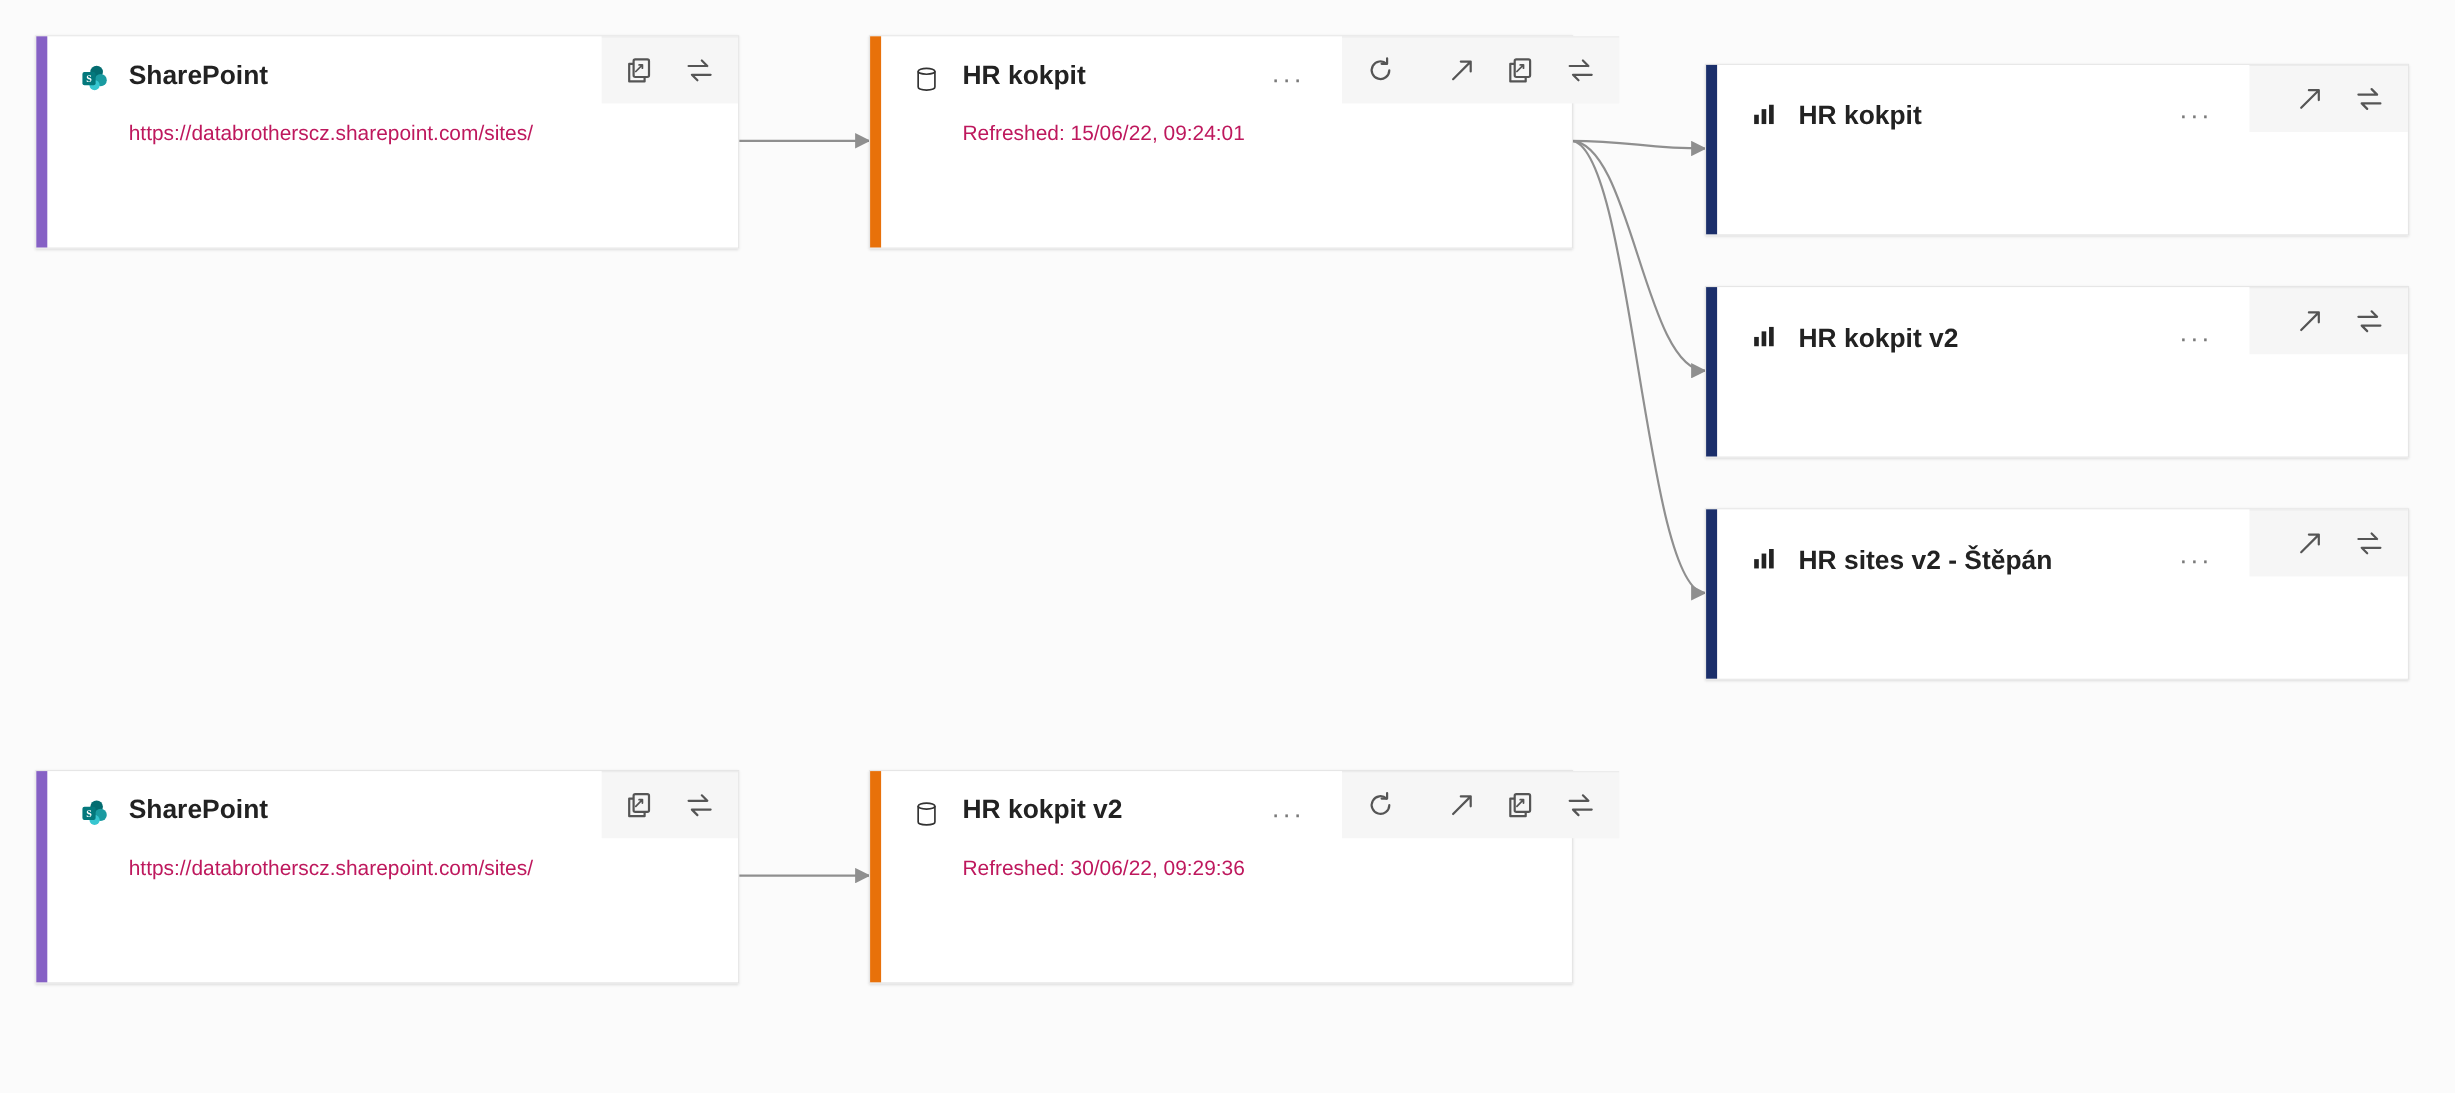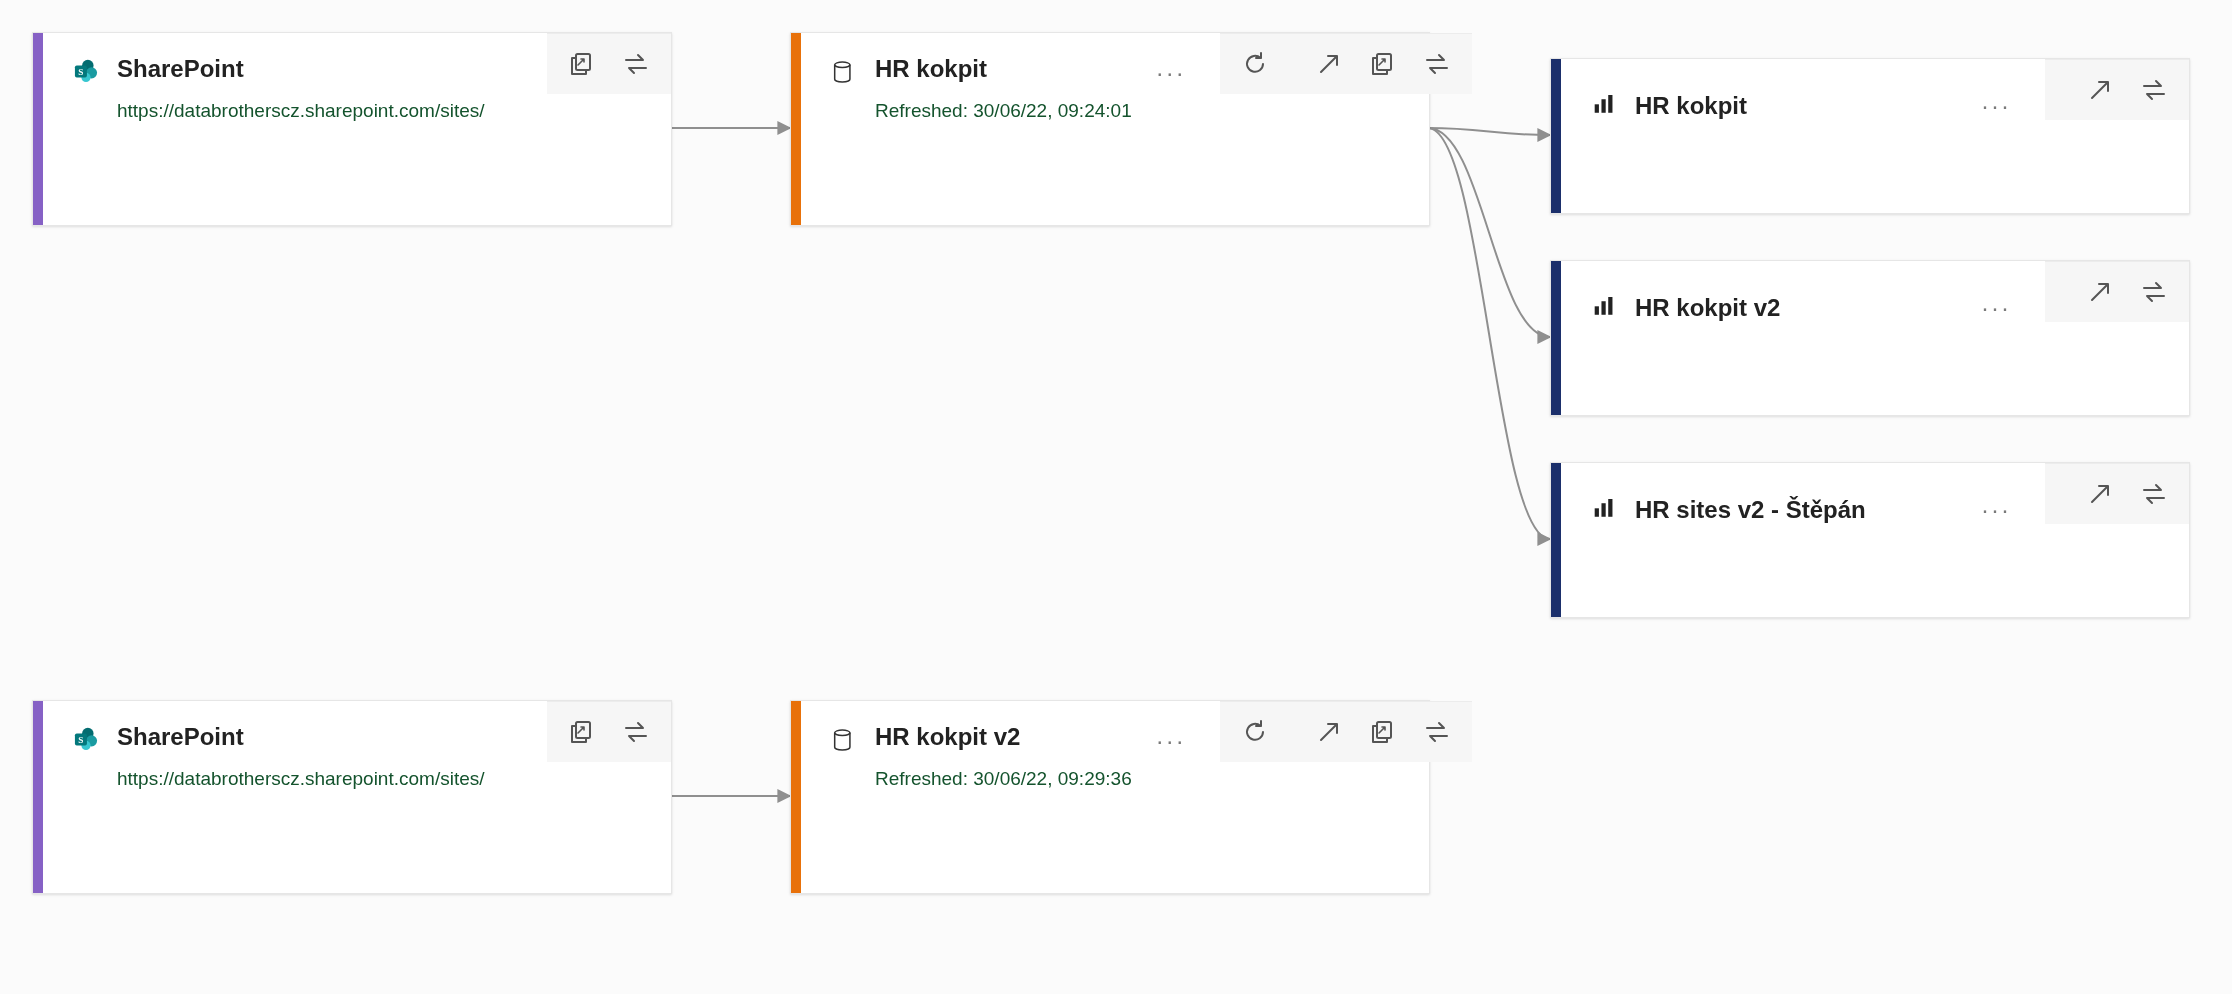--- a/index.html
+++ b/index.html
@@ -7,21 +7,21 @@
   svg.connectors{position:absolute;inset:0;width:2232px;height:994px;pointer-events:none}
 
   .node{position:absolute;background:#fff;box-shadow:0 1px 3px rgba(0,0,0,.08),0 1px 2px rgba(0,0,0,.05);border:1px solid #e6e6e6;display:flex;flex-direction:row}
   .accent{position:absolute;left:0;top:0;bottom:0;width:10px}
   .node-head{display:flex;align-items:flex-start;gap:18px;padding:22px 28px 0 40px;flex:1;min-height:0}
   .node-head.onerow{align-items:center;padding-top:0;padding-bottom:0}
   .icon-slot{flex:none;width:26px;display:flex;justify-content:center;padding-top:4px}
   .onerow .icon-slot{padding-top:0}
   .titles{flex:1;min-width:0}
   .title{font-size:24px;color:#222;font-weight:600;line-height:1.2}
-  .sub{font-size:19px;color:#14532d;margin-top:16px;white-space:nowrap;overflow:hidden;text-overflow:ellipsis}
+  .sub{font-size:19px;color:#be185d;margin-top:27px;white-space:nowrap;overflow:hidden;text-overflow:ellipsis}
   .more{flex:none;color:#7a7a7a;font-size:24px;letter-spacing:2px;cursor:pointer;padding:0 6px;line-height:1;margin-top:6px}
   .onerow .more{margin-top:0}
 
   .footer{height:60px;background:#f6f6f6;border-top:1px solid #ececec;display:flex;align-items:center;padding:0 18px;gap:20px}
   .footer .spacer{flex:1}
   .foot-btn{width:34px;height:34px;display:flex;align-items:center;justify-content:center;color:#4a4a4a;cursor:pointer}
   .foot-btn svg{width:26px;height:26px}
 
   
   .sp-icon{width:24px;height:24px}
@@ -76,21 +76,21 @@
     <div class="node" style="left: 790px; top: 32px; width: 638px; height: 192px;">
       <div class="accent" style="background:#e8710a"></div>
       <div class="node-head " style="height:132px">
         <span class="icon-slot">
           <svg class="db-icon" viewBox="0 0 26 26">
             <use href="#i-database"></use>
           </svg>
         </span>
         <div class="titles">
           <div class="title">HR kokpit</div>
-          <div class="sub">Refreshed: 30/06/22, 09:24:01</div>
+          <div class="sub">Refreshed: 15/06/22, 09:24:01</div>
         </div>
         <div class="more">···</div>
       </div>
       <div class="footer">
         <div class="foot-btn">
           <svg viewBox="0 0 26 26">
             <use href="#i-refresh"></use>
           </svg>
         </div>
         <div class="spacer"></div>

